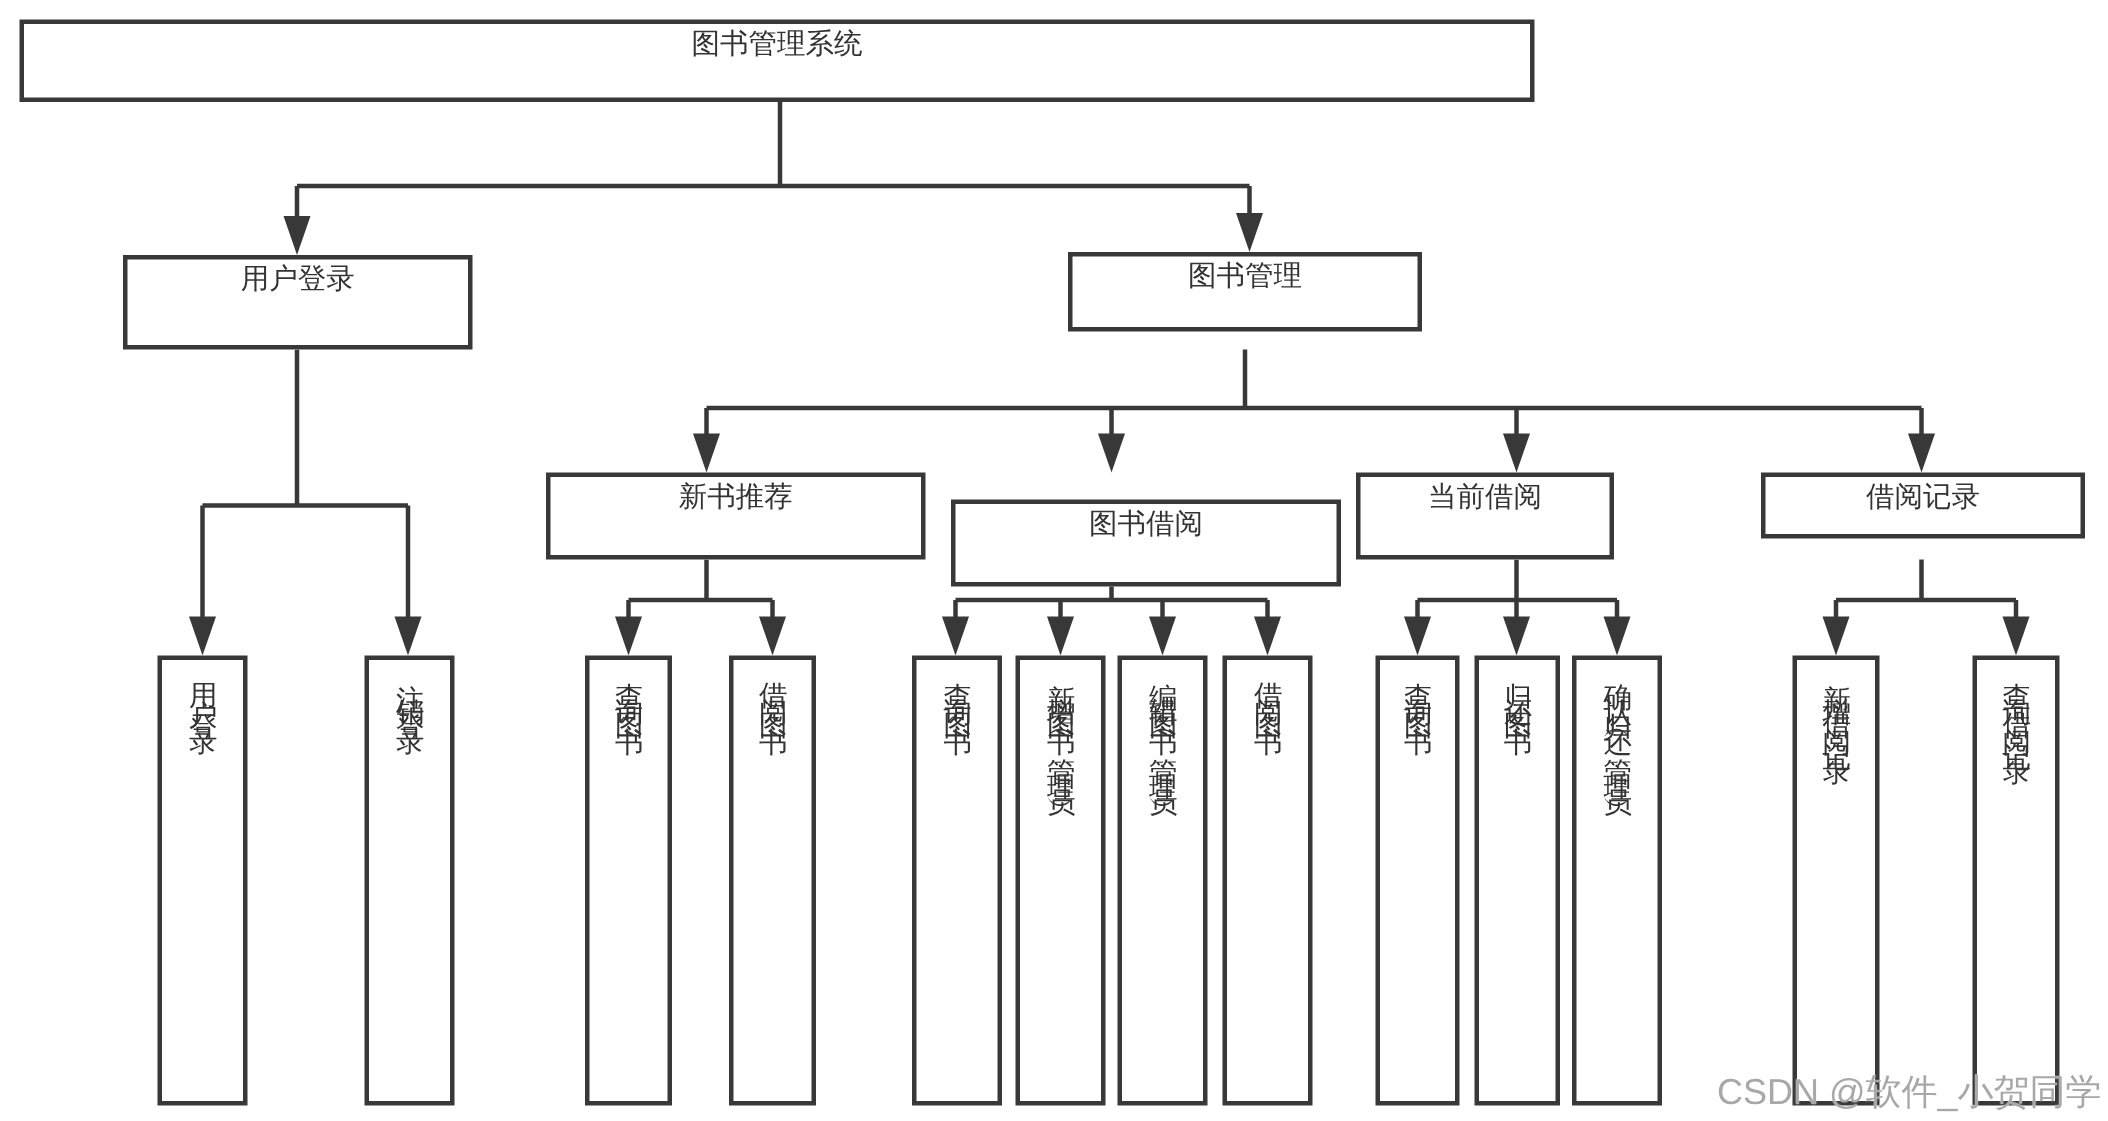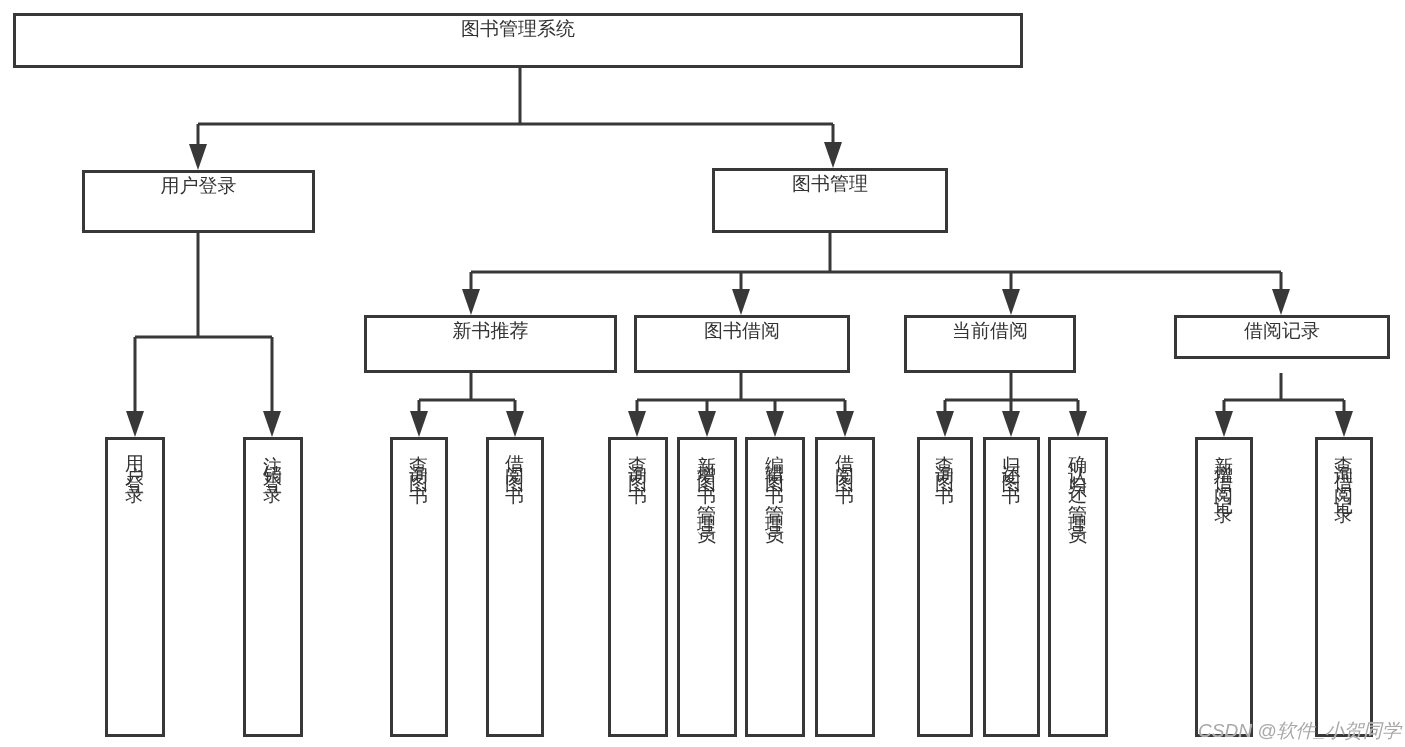--- a/index.html
+++ b/index.html
@@ -25,26 +25,25 @@
     writing-mode:vertical-rl;
     text-orientation:mixed;
     letter-spacing:10px;
     font-size:19px;
     color:#333333;
     line-height:1;
   }
   .watermark{
     position:absolute;
     right:4px;bottom:3px;
-    font-size:19px;
+    font-size:24px;
     color:#a8a8a8;
     z-index:10;
     white-space:nowrap;
     text-shadow:0 0 1px #ffffff;
-    font-style:italic;
   }
 </style>
 </head>
 <body>
 
 <div class="canvas">
 
   <svg class="connectors" width="1405" height="747" viewBox="0 0 1405 747">
     <defs>
       <path id="ah" d="M-9 -26 L9 -26 L0 0 Z" fill="#383838"></path>
@@ -85,28 +84,28 @@
     <use href="#ah" transform="translate(1344,437)"></use>
   </svg>
 
   <div class="node" style="left:13px;top:13px;width:1010px;height:55px">
     <span>图书管理系统</span>
   </div>
 
   <div class="node" style="left:82px;top:170px;width:233px;height:63px">
     <span>用户登录</span>
   </div>
-  <div class="node" style="left:712px;top:168px;width:236px;height:65px">
+  <div class="node" style="left:712px;top:168px;width:236px;height:53px">
     <span>图书管理</span>
   </div>
 
   <div class="node" style="left:364px;top:315px;width:253px;height:58px">
     <span>新书推荐</span>
   </div>
-  <div class="node" style="left:634px;top:315px;width:216px;height:58px">
+  <div class="node" style="left:634px;top:333px;width:260px;height:58px">
     <span>图书借阅</span>
   </div>
   <div class="node" style="left:904px;top:315px;width:172px;height:58px">
     <span>当前借阅</span>
   </div>
   <div class="node" style="left:1174px;top:315px;width:216px;height:44px">
     <span>借阅记录</span>
   </div>
 
   <div class="node leaf" style="left:105px;top:437px;width:60px;height:300px">

